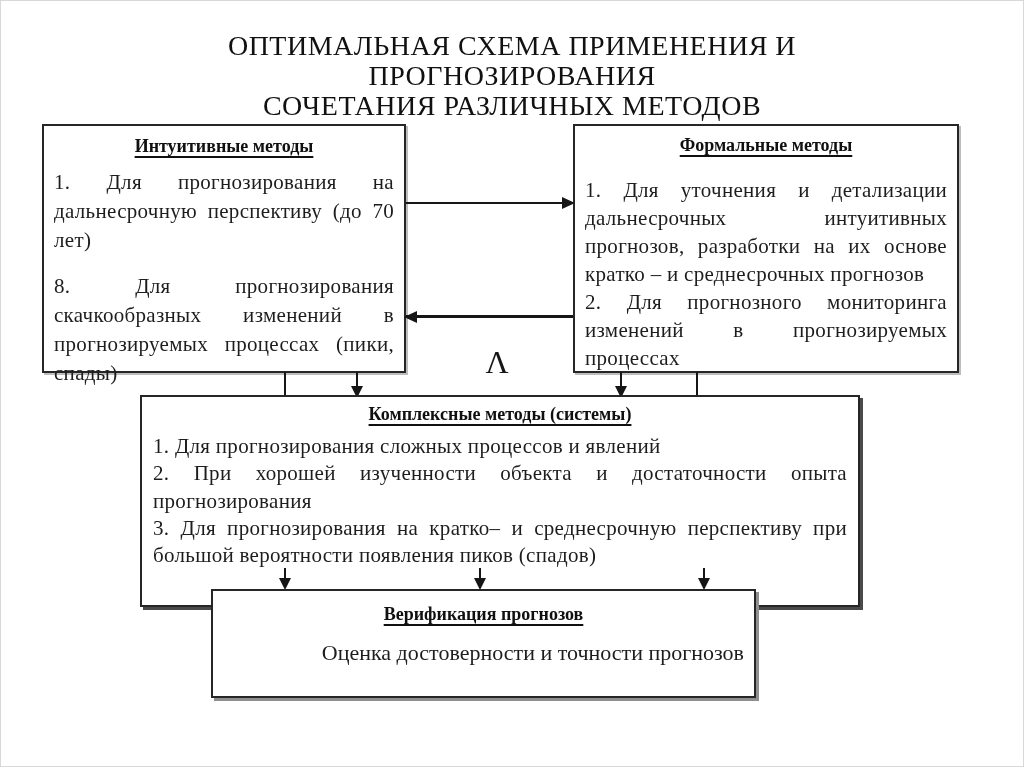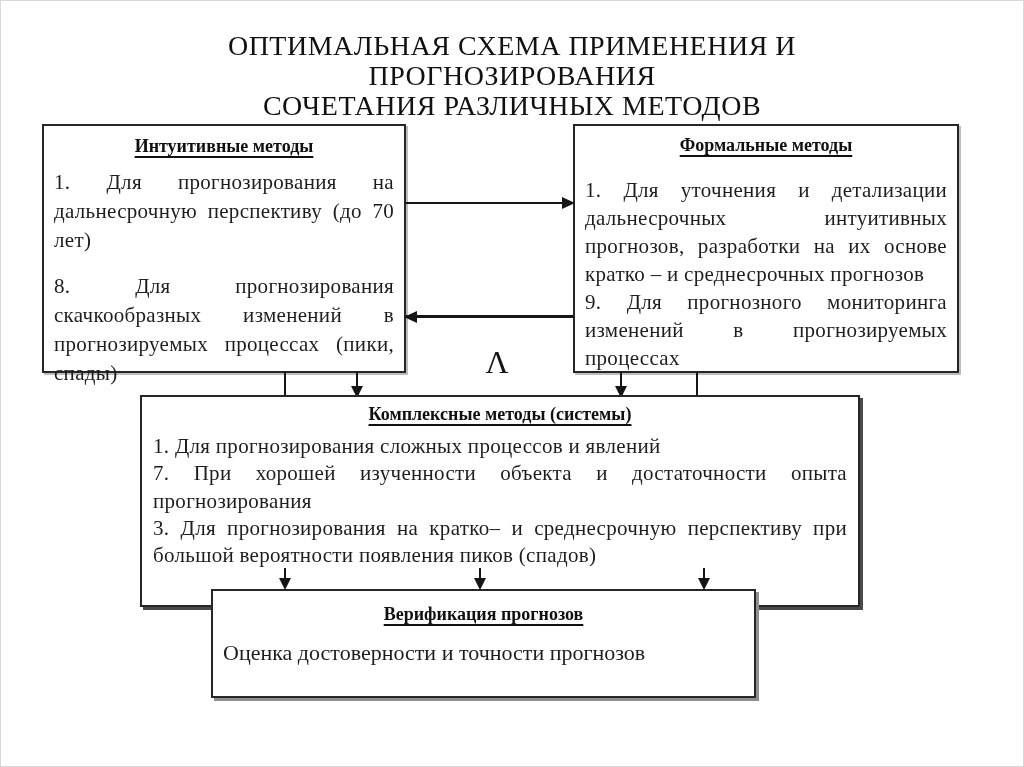--- a/index.html
+++ b/index.html
@@ -27,21 +27,21 @@
     color:#101010;
   }
   .item { margin:0; font-size:21px; line-height:1.38; text-align:justify; letter-spacing:0.3px; }
   .box-intuitive .box-title { margin-bottom:5px; }
   .box-intuitive .item + .item { margin-top:17px; }
   .box-formal .box-title { margin-bottom:15px; }
   .box-formal .item { line-height:1.33; }
   .box-complex .box-title { margin-bottom:3px; line-height:31px; }
   .box-complex .item { font-size:21px; line-height:1.3; }
   .box-verify .box-title { margin-bottom:9px; }
-  .verify-sub { font-size:22px; line-height:1.2; text-align:left; margin:0; }
+  .verify-sub { font-size:22px; line-height:1.2; text-align:right; margin:0; }
   
   .c  { position:absolute; background:#161616; }
   .cv { width:2px; }
   .ch { height:2px; }
   .ch.thick { height:3px; }
   .ah { position:absolute; width:0; height:0; }
   .ah-right { right:-2px; top:50%; margin-top:-6px;
     border-top:6px solid transparent; border-bottom:6px solid transparent; border-left:13px solid #161616; }
   .ah-left  { left:-2px; top:50%; margin-top:-6px;
     border-top:6px solid transparent; border-bottom:6px solid transparent; border-right:13px solid #161616; }
@@ -65,21 +65,21 @@
 
   <div class="box box-intuitive">
     <div class="box-title">Интуитивные методы</div>
     <p class="item">1. Для прогнозирования на дальнесрочную перспективу (до 70 лет)</p>
     <p class="item">8. Для прогнозирования скачкообразных изменений в прогнозируемых процессах (пики, спады)</p>
   </div>
 
   <div class="box box-formal">
     <div class="box-title">Формальные методы</div>
     <p class="item">1. Для уточнения и детализации дальнесрочных интуитивных прогнозов, разработки на их основе кратко – и среднесрочных прогнозов</p>
-    <p class="item">9. Для прогнозного мониторинга изменений в прогнозируемых процессах</p>
+    <p class="item">2. Для прогнозного мониторинга изменений в прогнозируемых процессах</p>
   </div>
 
   <div class="c ch" style="left:405px; top:201px; width:167px;">
     <i class="ah ah-right"></i>
   </div>
   <div class="c ch thick" style="left:405px; top:314px; width:167px;">
     <i class="ah ah-left"></i>
   </div>
 
   <div class="lambda">Λ</div>
@@ -89,21 +89,21 @@
     <i class="ah ah-down"></i>
   </div>
   <div class="c cv" style="left:619px; top:371px; height:24px;">
     <i class="ah ah-down"></i>
   </div>
   <div class="c cv" style="left:695px; top:371px; height:24px;"></div>
 
   <div class="box box-complex">
     <div class="box-title">Комплексные методы (системы)</div>
     <p class="item">1. Для прогнозирования сложных процессов и явлений</p>
-    <p class="item">7. При хорошей изученности объекта и достаточности опыта прогнозирования</p>
+    <p class="item">2. При хорошей изученности объекта и достаточности опыта прогнозирования</p>
     <p class="item">3. Для прогнозирования на кратко– и среднесрочную перспективу при большой вероятности появления пиков (спадов)</p>
   </div>
 
   <div class="c cv" style="left:283px; top:567px; height:20px;">
     <i class="ah ah-down"></i>
   </div>
   <div class="c cv" style="left:478px; top:567px; height:20px;">
     <i class="ah ah-down"></i>
   </div>
   <div class="c cv" style="left:702px; top:567px; height:20px;">

